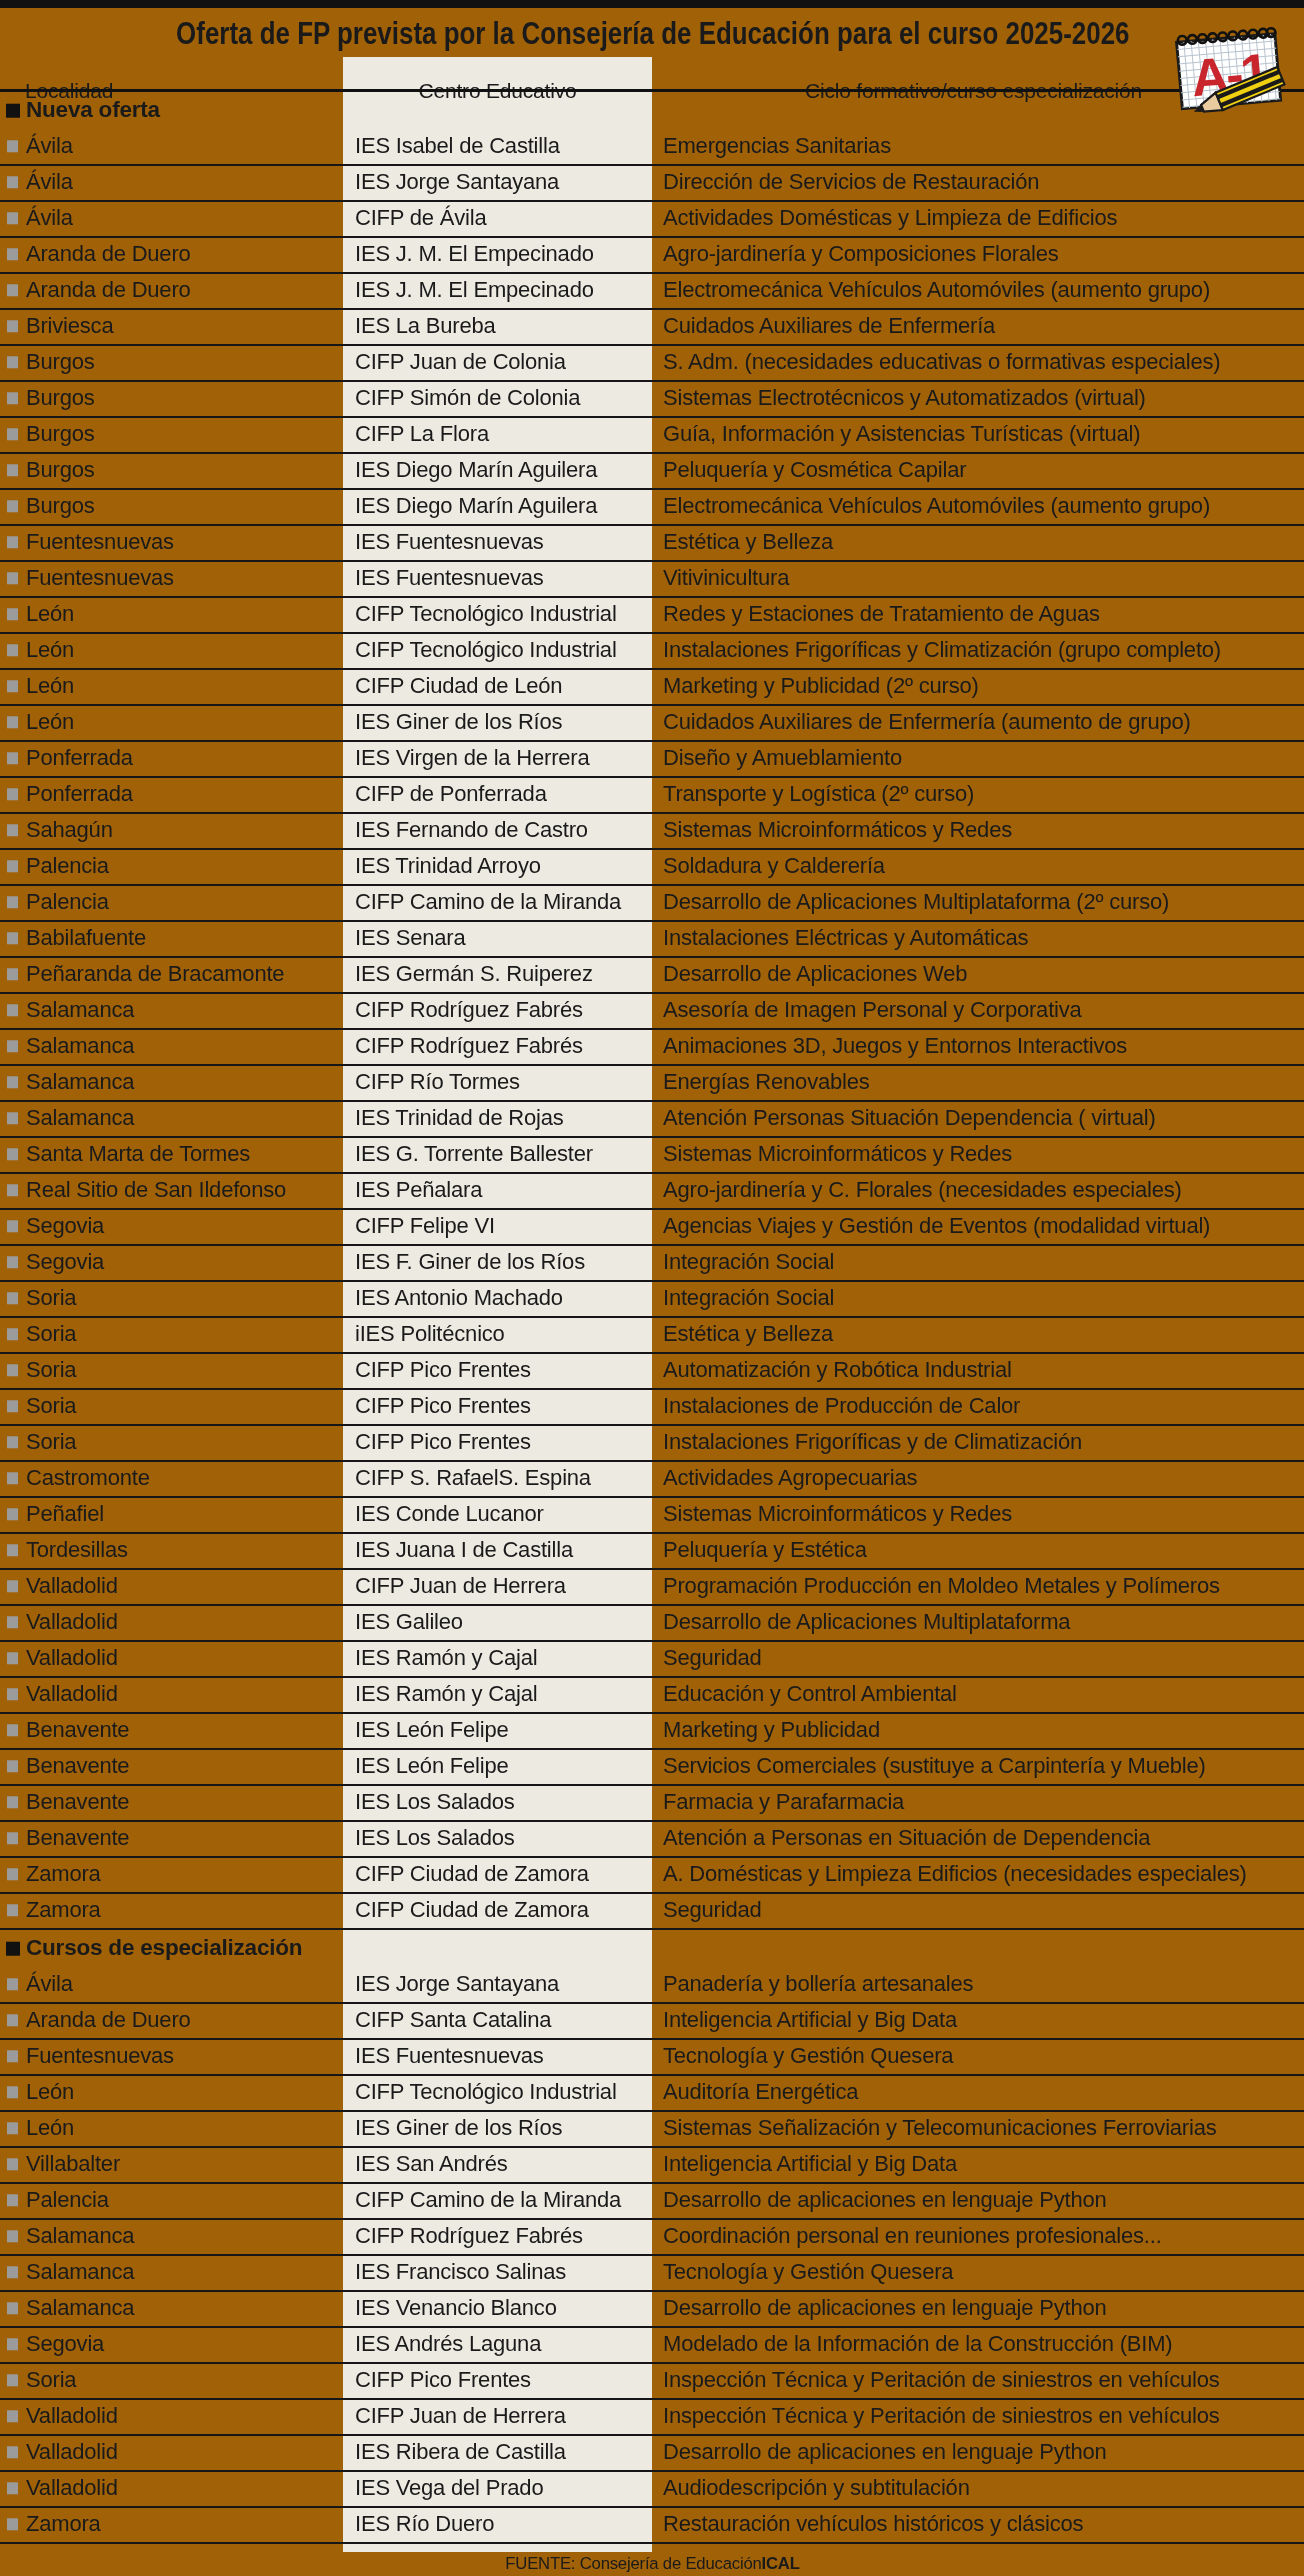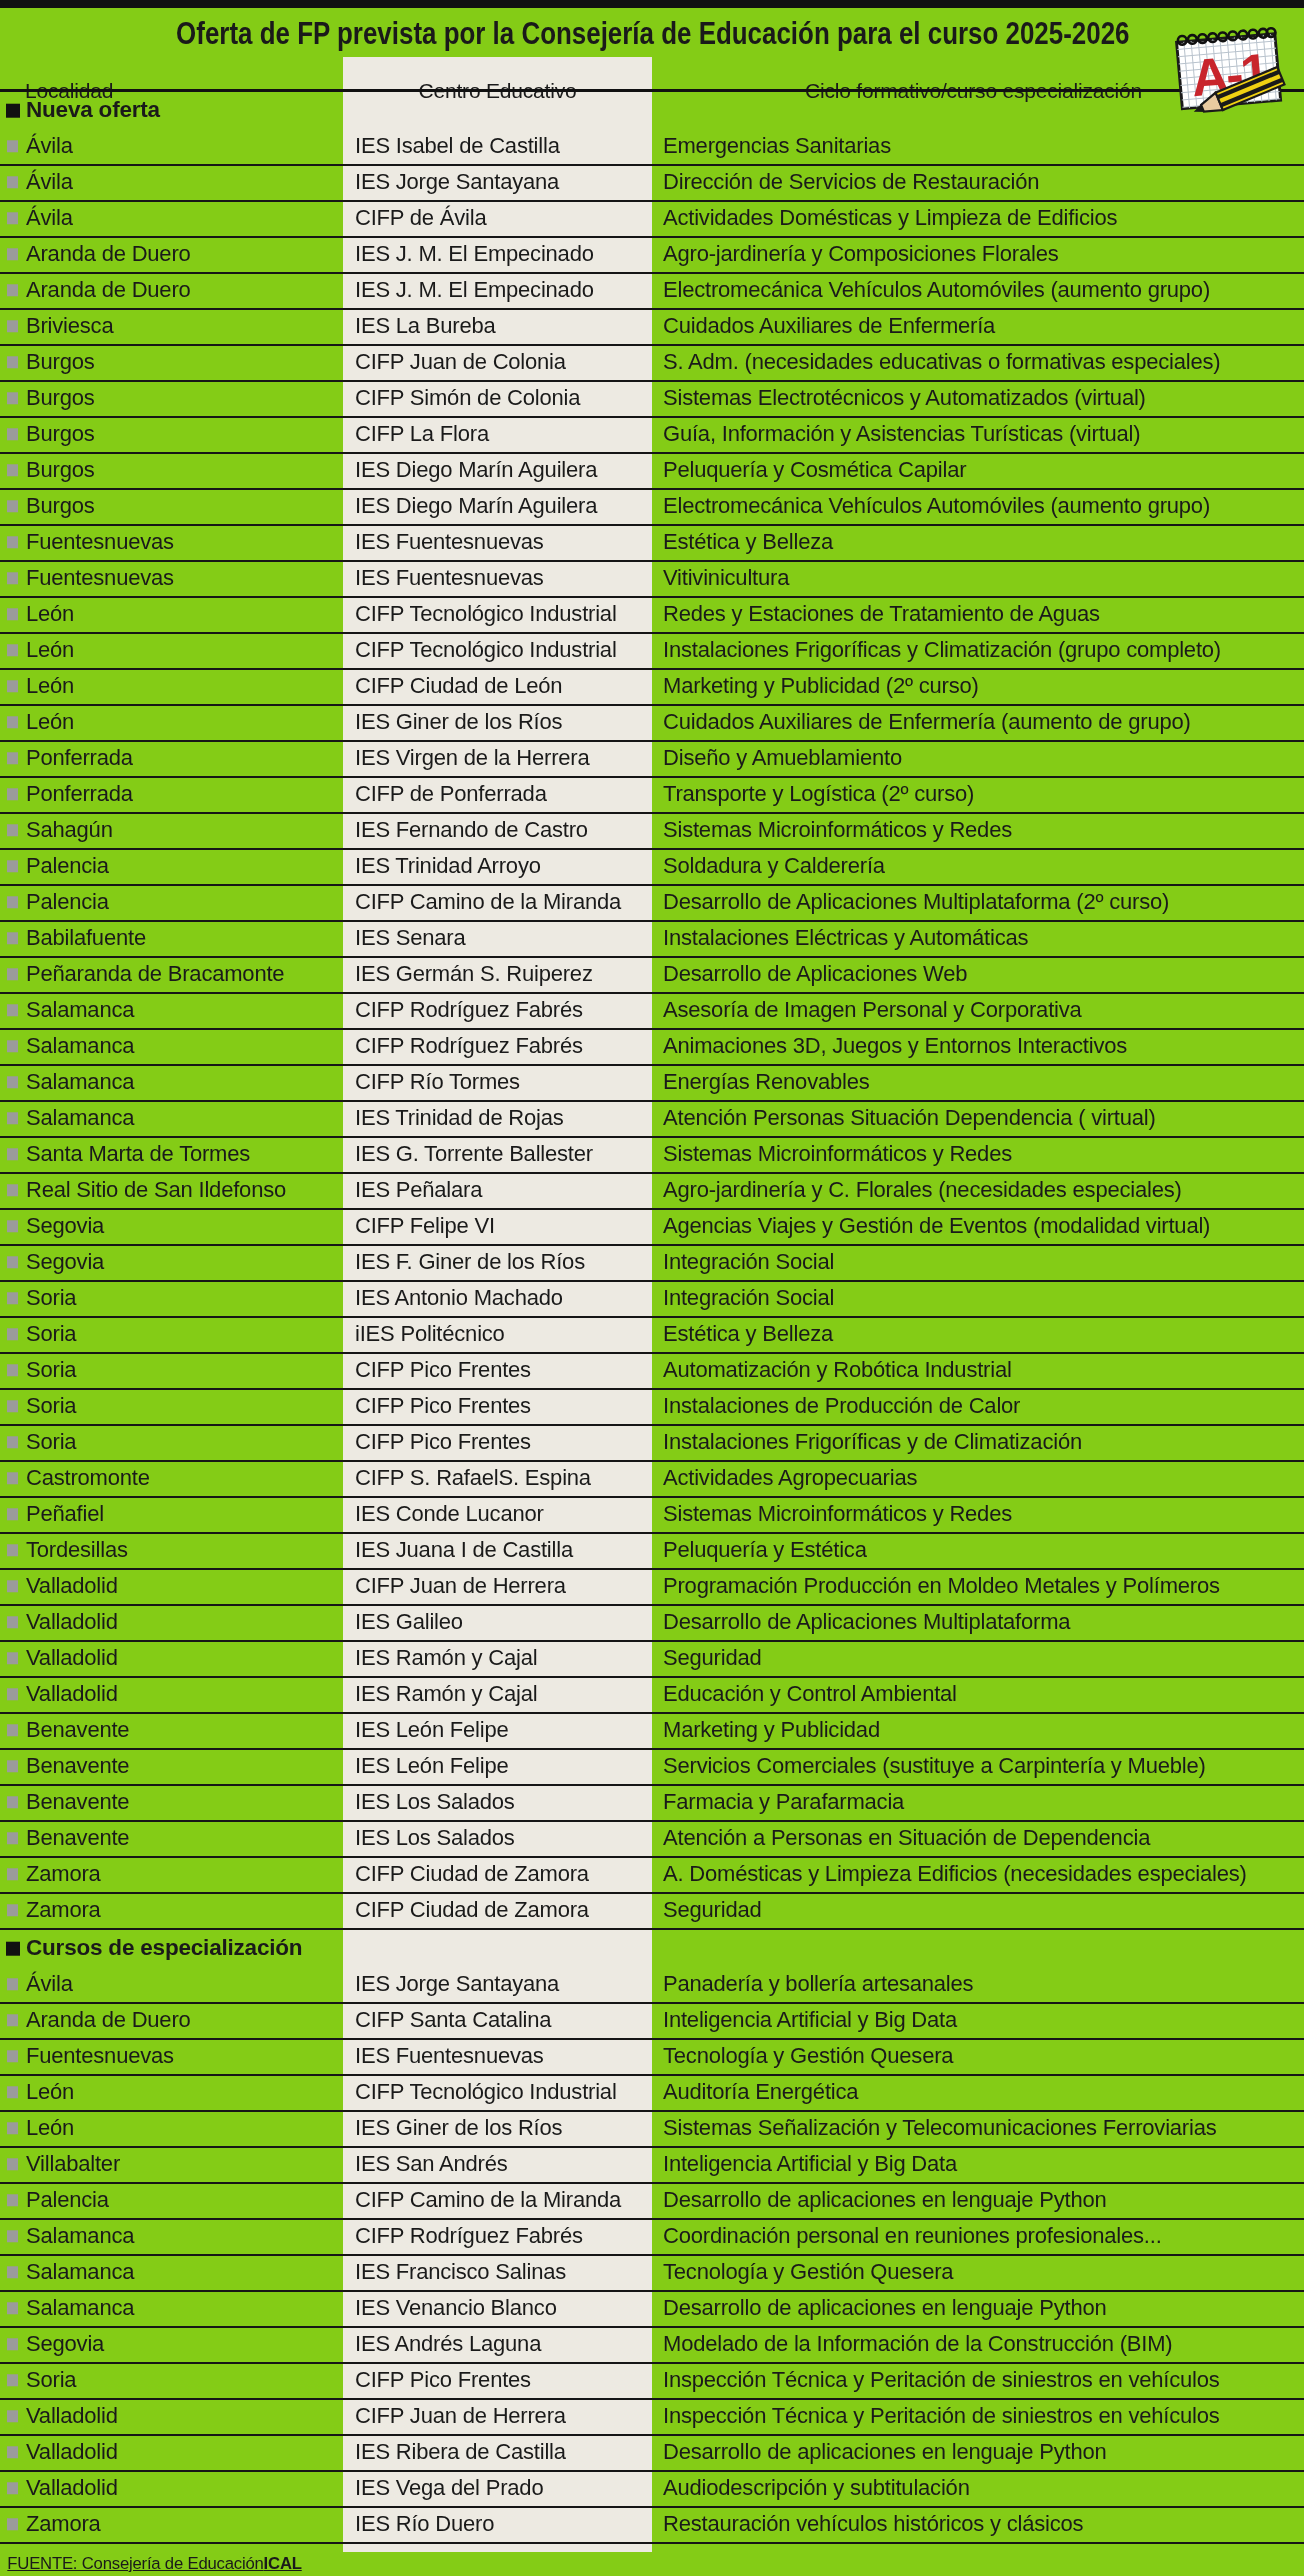--- a/index.html
+++ b/index.html
@@ -1,36 +1,36 @@
 <!DOCTYPE html>
 <html style="font-size:11.6px"><head>
 <meta charset="utf-8">
 <style>
   html,body{margin:0;padding:0;background:#fff;font-family:"Liberation Sans",sans-serif;color:#1a1a1a;}
-  .page{position:relative;width:1305px;height:2576px;background:#84cc16;overflow:hidden;}
+  .page{position:relative;width:1305px;height:2576px;background:#a16207;overflow:hidden;}
   .topbar{position:absolute;top:0;left:0;width:100%;height:8px;background:#111;}
   .title{position:absolute;top:16px;left:0;width:100%;text-align:center;font-size:30.5px;font-weight:bold;white-space:nowrap;}
   .title>span{display:inline-block;transform:scaleX(.85);transform-origin:center;}
   .band{position:absolute;left:343px;top:57px;width:309px;height:2495px;background:#edeae2;}
   .ch{position:absolute;top:79px;font-size:21px;letter-spacing:-0.2px;white-space:nowrap;}
   .ch1{left:25px;}
   .ch2{left:343px;width:309px;text-align:center;}
   .ch3{left:654px;width:639px;text-align:center;}
   .headrule{position:absolute;top:89px;left:0;width:100%;height:2.9px;background:#111;}
   #table{position:absolute;top:92px;left:0;width:100%;}
   .sec{position:relative;height:38px;}
   .sec-label{position:absolute;left:26px;top:50%;transform:translateY(-52%);font-size:22.5px;font-weight:bold;letter-spacing:-0.2px;white-space:nowrap;}
   .sec-bullet{position:absolute;left:5.8px;top:50%;transform:translateY(-52%);width:14px;height:14px;background:#111;}
   .row{position:relative;height:36px;border-bottom:2.2px solid #161616;box-sizing:border-box;}
   .cell{position:absolute;top:50%;transform:translateY(-54%);font-size:22px;letter-spacing:-0.2px;white-space:nowrap;}
   .loc{left:26px;}
   .centro{left:355px;}
   .ciclo{left:663px;}
   .row-bullet{position:absolute;left:6.5px;top:50%;transform:translateY(-58%);width:11.6px;height:11.6px;background:#9b9b9b;}
-  .footer{position:absolute;top:2551px;left:0;width:100%;height:25px;display:flex;justify-content:flex-start;align-items:center;padding:0 7.3px;box-sizing:border-box;font-size:16.7px;letter-spacing:-0.2px;text-decoration:underline;}
+  .footer{position:absolute;top:2551px;left:0;width:100%;height:25px;display:flex;justify-content:center;align-items:center;padding:0 7.3px;box-sizing:border-box;font-size:16.7px;letter-spacing:-0.2px;}
   .footer .credit{font-weight:bold;}
   .icon{position:absolute;left:1159px;top:26px;z-index:5;}
 </style>
 </head>
 <body>
 
 <div class="page">
   <div class="topbar"></div>
 
   <div class="title">

